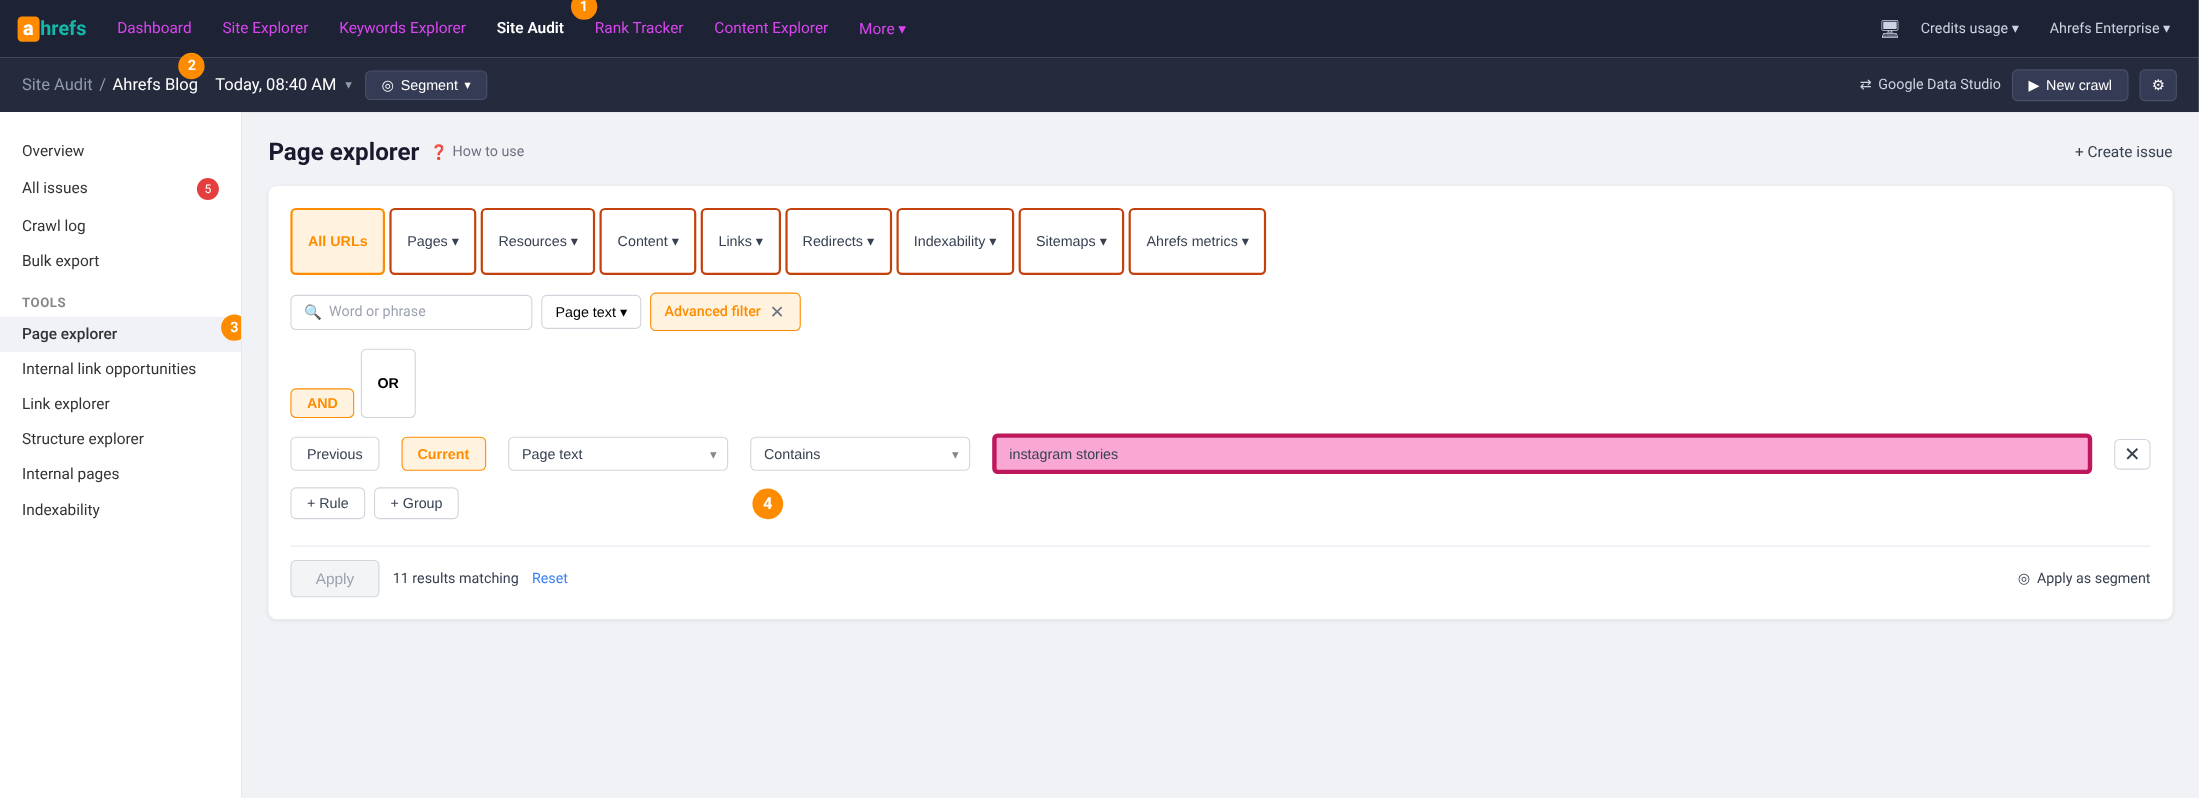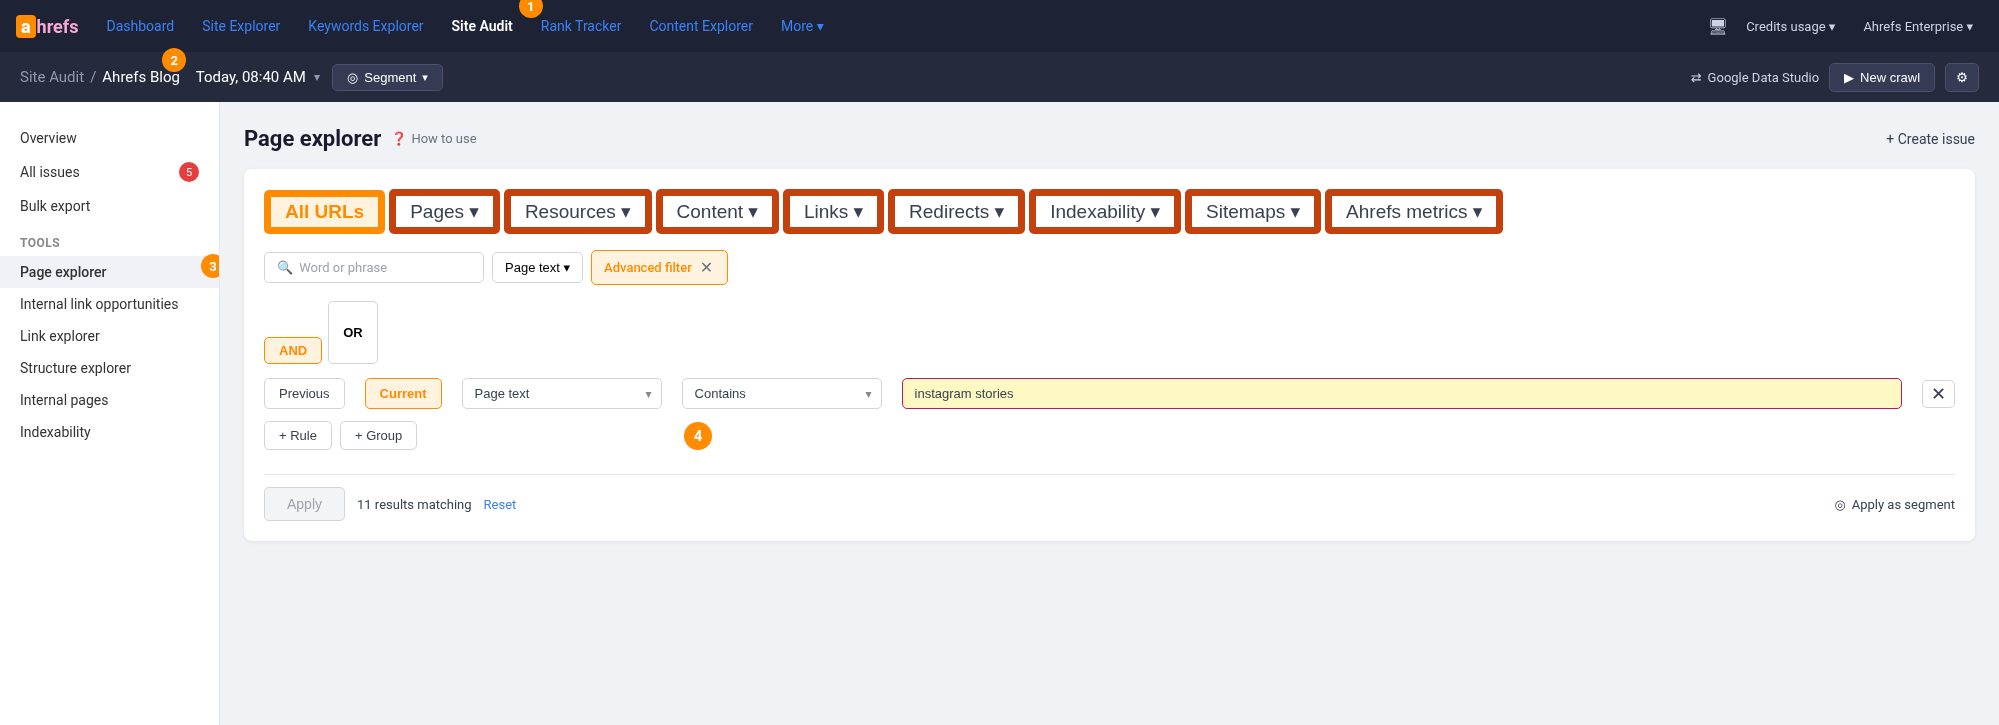--- a/index.html
+++ b/index.html
@@ -25,23 +25,23 @@
     }
     .logo-a {
       background: #ff8c00;
       color: #fff;
       border-radius: 4px;
       padding: 1px 5px;
       font-size: 18px;
       font-weight: 900;
       margin-right: 1px;
     }
-    .logo-hrefs { color: #f9a8d4; font-size: 18px; font-weight: 700; }
+    .logo-hrefs { color: #14b8a6; font-size: 18px; font-weight: 700; }
     .nav-item {
-      color: #3b82f6;
+      color: #d946ef;
       padding: 6px 12px;
       cursor: pointer;
       border-radius: 4px;
       font-size: 14px;
       white-space: nowrap;
       position: relative;
     }
     .nav-item.active { color: #fff; font-weight: 600; }
     .nav-spacer { flex: 1; }
     .nav-right { display: flex; align-items: center; gap: 8px; }
@@ -199,26 +199,26 @@
 
     
     .tab-bar {
       display: flex;
       align-items: center;
       gap: 4px;
       margin-bottom: 16px;
       flex-wrap: wrap;
     }
     .tab-btn {
-      padding: 4px 14px;
-      border: 7px solid #c2410c;
-      border-radius: 5px;
-      background: #fff;
-      color: #374151;
-      font-size: 19px;
+      padding: 21px 14px;
+      border: 2px solid #c2410c;
+      border-radius: 5px;
+      background: #fff;
+      color: #374151;
+      font-size: 13px;
       cursor: pointer;
       display: flex;
       align-items: center;
       gap: 4px;
     }
     .tab-btn.active {
       background: #fff3e0;
       border-color: #ff8c00;
       color: #ff8c00;
       font-weight: 600;
@@ -314,28 +314,28 @@
       cursor: pointer;
       color: #374151;
     }
     .filter-toggle-btn.active {
       background: #fff3e0;
       border-color: #ff8c00;
       color: #ff8c00;
       font-weight: 600;
     }
     .filter-input {
-      border: 1px solid #be185d;
+      border: 4px solid #be185d;
       border-radius: 5px;
       padding: 7px 12px;
       font-size: 13px;
       flex: 1;
       min-width: 300px;
       color: #374151;
-      background: #fef9c3;
+      background: #f9a8d4;
     }
     .remove-btn {
       color: #374151;
       font-size: 18px;
       cursor: pointer;
       padding: 4px 8px;
       border: 1px solid #d1d5db;
       border-radius: 5px;
       background: #fff;
       line-height: 1;
@@ -493,20 +493,23 @@
 
   <aside class="sidebar">
     <div class="sidebar-item">
       <span>Overview</span>
     </div>
     <div class="sidebar-item">
       <span>All issues</span>
       <span class="sidebar-badge">5</span>
     </div>
     <div class="sidebar-item">
+      <span>Crawl log</span>
+    </div>
+    <div class="sidebar-item">
       <span>Bulk export</span>
     </div>
 
     <div class="sidebar-section">Tools</div>
 
     <div class="sidebar-item active" style="position:relative;">
       <span>Page explorer</span>
       <span class="step-badge" style="top:-2px;right:-6px;width:24px;height:24px;font-size:13px;">3</span>
     </div>
     <div class="sidebar-item">

